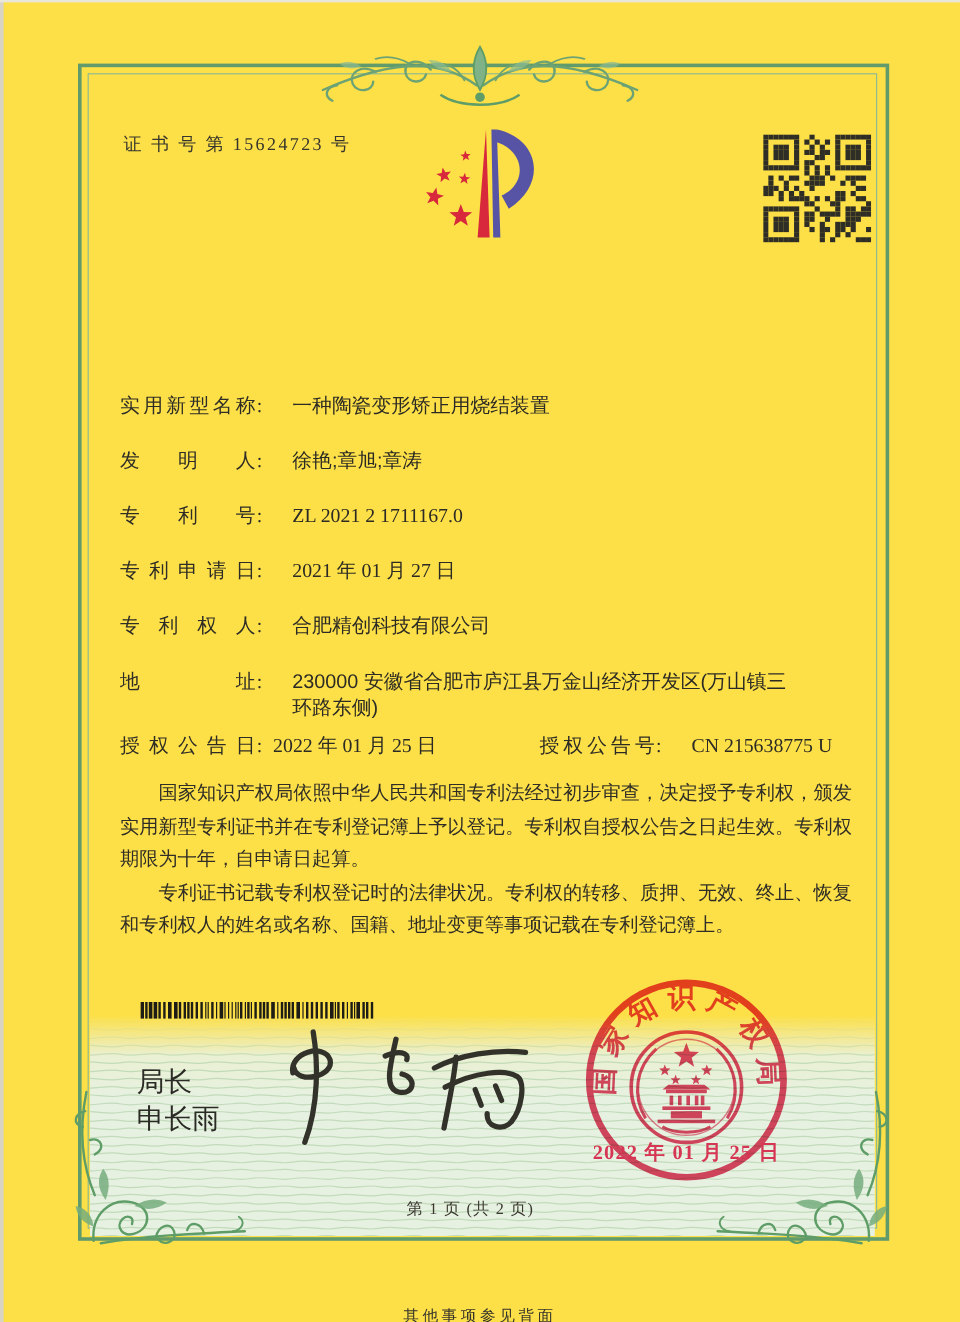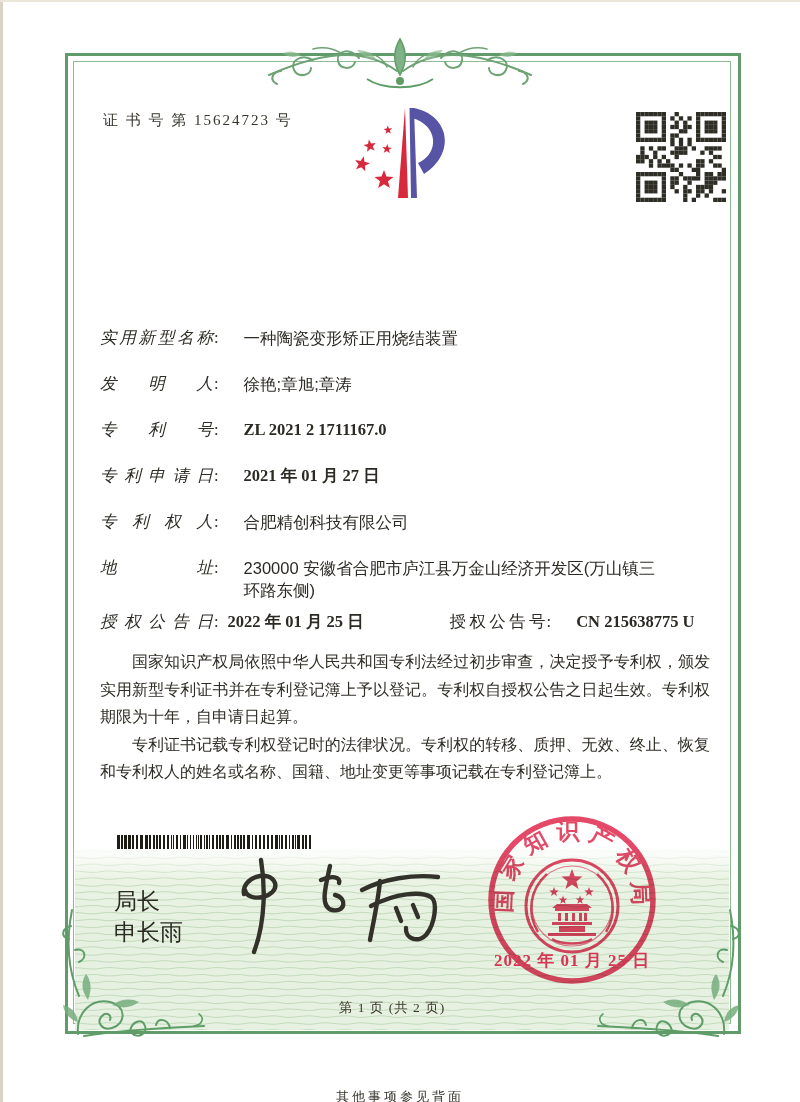--- a/index.html
+++ b/index.html
@@ -1,18 +1,18 @@
 <!DOCTYPE html>
 <html><head>
 <meta charset="utf-8">
 <style>
   html,body{margin:0;padding:0;background:#e8e4d8;}
   .scan{
     position:relative;width:800px;height:1102px;margin:0 auto;
-    background:#ffffff;overflow:hidden;
+    background:#fde047;overflow:hidden;
     font-family:"Liberation Serif", serif;color:#2c2a24;
   }
   .scan-edge-l{position:absolute;left:0;top:0;bottom:0;width:3px;background:#d8d3c3;}
   .scan-edge-t{position:absolute;left:0;top:0;right:0;height:2px;background:#eae6d8;}
 
   
   .frame-outer{position:absolute;left:65px;top:53px;width:670px;height:975px;
     border:3px solid #629b6b;}
   .frame-inner{position:absolute;left:73px;top:61px;width:656px;height:961px;
     border:1px solid #8fbb93;}
@@ -30,25 +30,25 @@
   .cert-number{position:absolute;left:103px;top:111px;font-size:15px;letter-spacing:2px;color:#36342c;}
 
   .logo{position:absolute;left:337px;top:103px;}
   .qr{position:absolute;left:636px;top:112px;width:90px;height:90px;}
 
   .title{position:absolute;left:0;right:0;top:226px;text-align:center;
     font-size:39px;font-weight:600;letter-spacing:6px;color:#23221d;}
 
   .fields{position:absolute;left:100px;top:327px;width:614px;font-size:16.5px;}
   .f-row{display:flex;align-items:flex-start;line-height:22px;margin-bottom:24px;}
-  .f-label{display:inline-block;width:113px;text-align:justify;text-align-last:justify;color:#2e2c26;flex:none;font-style:italic;}
+  .f-label{display:inline-block;width:113px;text-align:justify;text-align-last:justify;color:#2e2c26;flex:none;}
   .f-colon{flex:none;margin-left:1px;}
   .f-value{margin-left:25px;white-space:pre-line;}
   .v-sans{font-family:"Liberation Sans", sans-serif;}
-  .v-serif{font-family:"Liberation Serif", serif;font-weight:bold;}
+  .v-serif{font-family:"Liberation Serif", serif;}
   .row-address{margin-bottom:10px;}
   .grant-value1{width:196px;flex:none;margin-left:9px;}
   .f-label2{display:inline-block;width:96px;text-align:justify;text-align-last:justify;margin-left:26px;flex:none;}
 
   .body-text{position:absolute;left:100px;top:648px;width:610px;
     font-size:16px;line-height:27.5px;text-align:justify;color:#2f2d26;}
   .body-text p{margin:0;text-indent:2em;}
 
   .barcode{position:absolute;left:117px;top:835px;width:197px;height:14px;}
 

